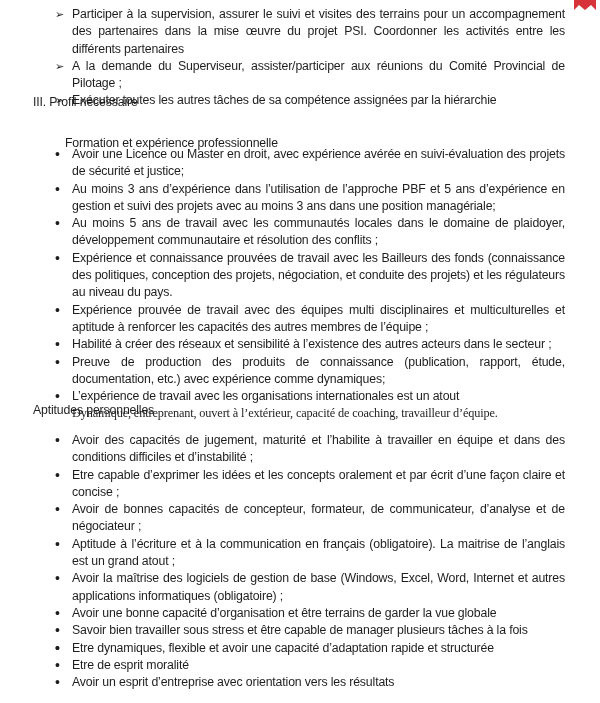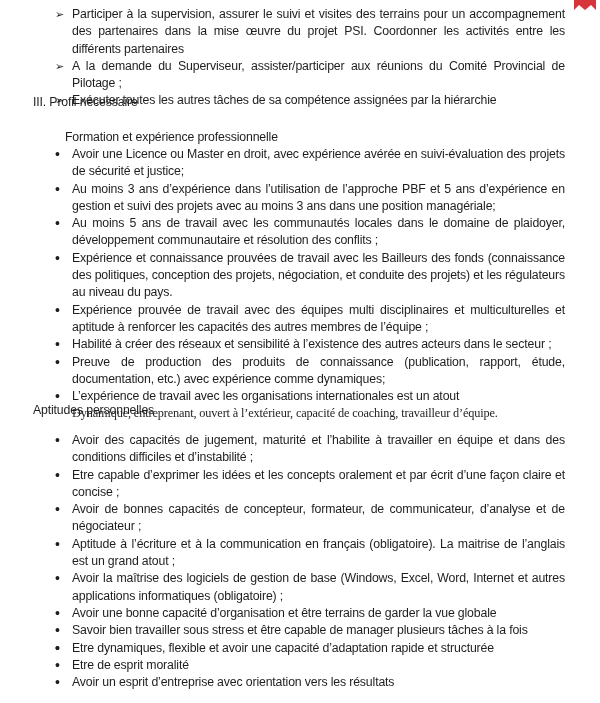--- a/index.html
+++ b/index.html
@@ -40,21 +40,21 @@
       <span>A la demande du Superviseur, assister/participer aux réunions du Comité Provincial de Pilotage ;</span>
     </li>
     <li>
       <span class="marker arrow-marker">➢</span>
       <span>Exécuter toutes les autres tâches de sa compétence assignées par la hiérarchie</span>
     </li>
   </ul>
 
   <div class="h" style="top:94px;">III. Profil nécessaire</div>
 
-  <div class="h" style="top:129px;padding-left:32px;">Formation et expérience professionnelle</div>
+  <div class="h" style="top:135px;padding-left:32px;">Formation et expérience professionnelle</div>
 
   <ul class="list bullets" style="top:146px;">
     <li>
       <span class="marker dot-marker">•</span>
       <span>Avoir une Licence ou Master en droit, avec expérience avérée en suivi-évaluation des projets de sécurité et justice;</span>
     </li>
     <li>
       <span class="marker dot-marker">•</span>
       <span>Au moins 3 ans d’expérience dans l’utilisation de l’approche PBF et 5 ans d’expérience en gestion et suivi des projets avec au moins 3 ans dans une position managériale;</span>
     </li>

